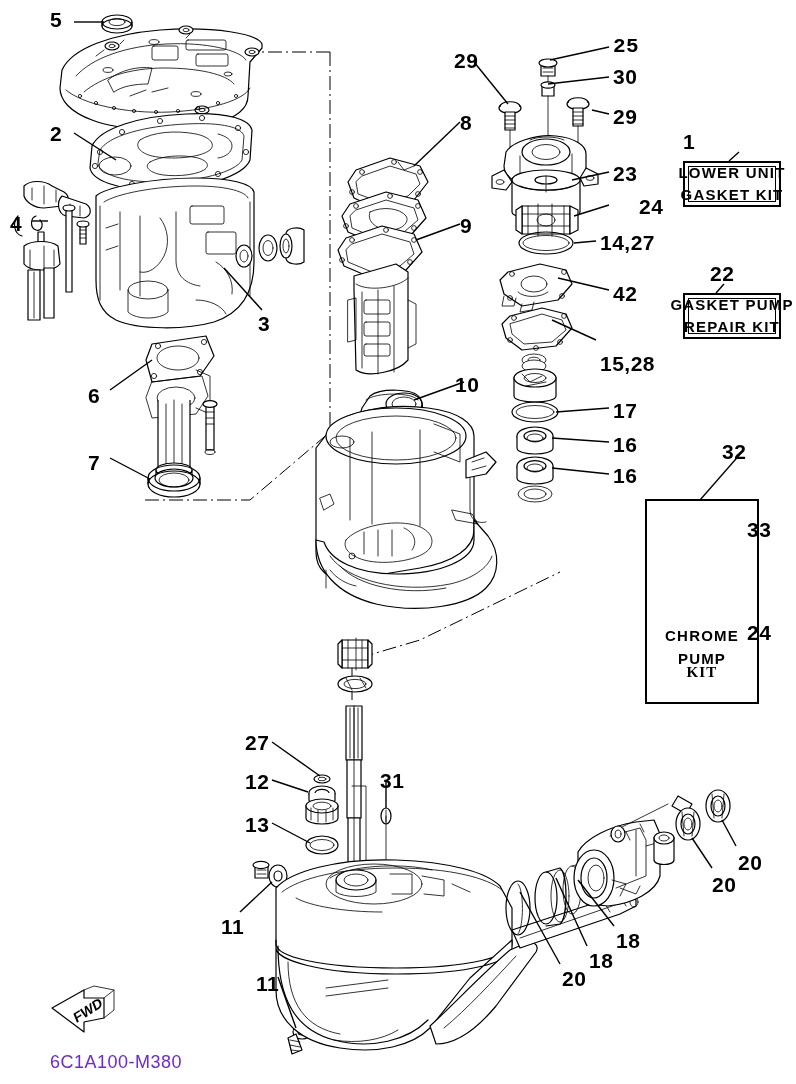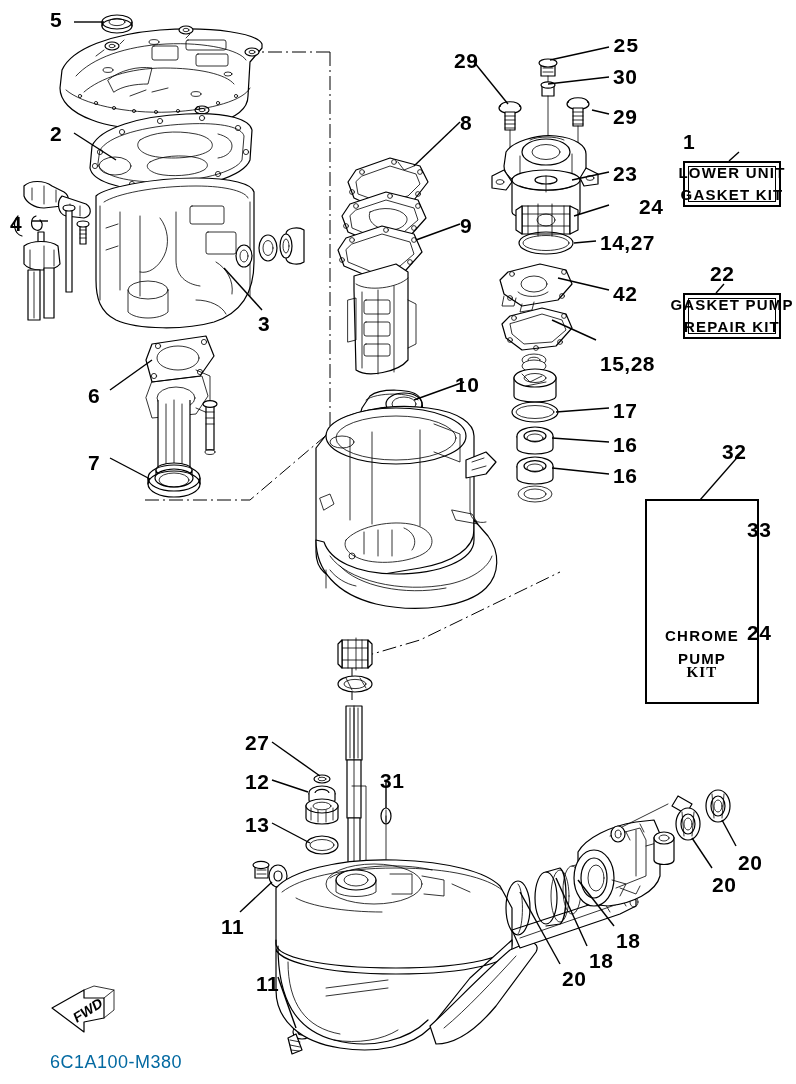--- a/index.html
+++ b/index.html
@@ -75,21 +75,21 @@
     font-weight: 700;
     letter-spacing: 1.2px;
     color: #000000;
     line-height: 1.5;
   }
   .docnum {
     position: absolute;
     font-family: "Liberation Sans", sans-serif;
     font-size: 18px;
     font-weight: 400;
-    color: #0369a1;
+    color: #6d28d9;
     letter-spacing: 0.5px;
     white-space: nowrap;
   }
   .fwd-label {
     position: absolute;
     font-family: "Liberation Sans", sans-serif;
     font-size: 14px;
     font-weight: 700;
     color: #000000;
   }

